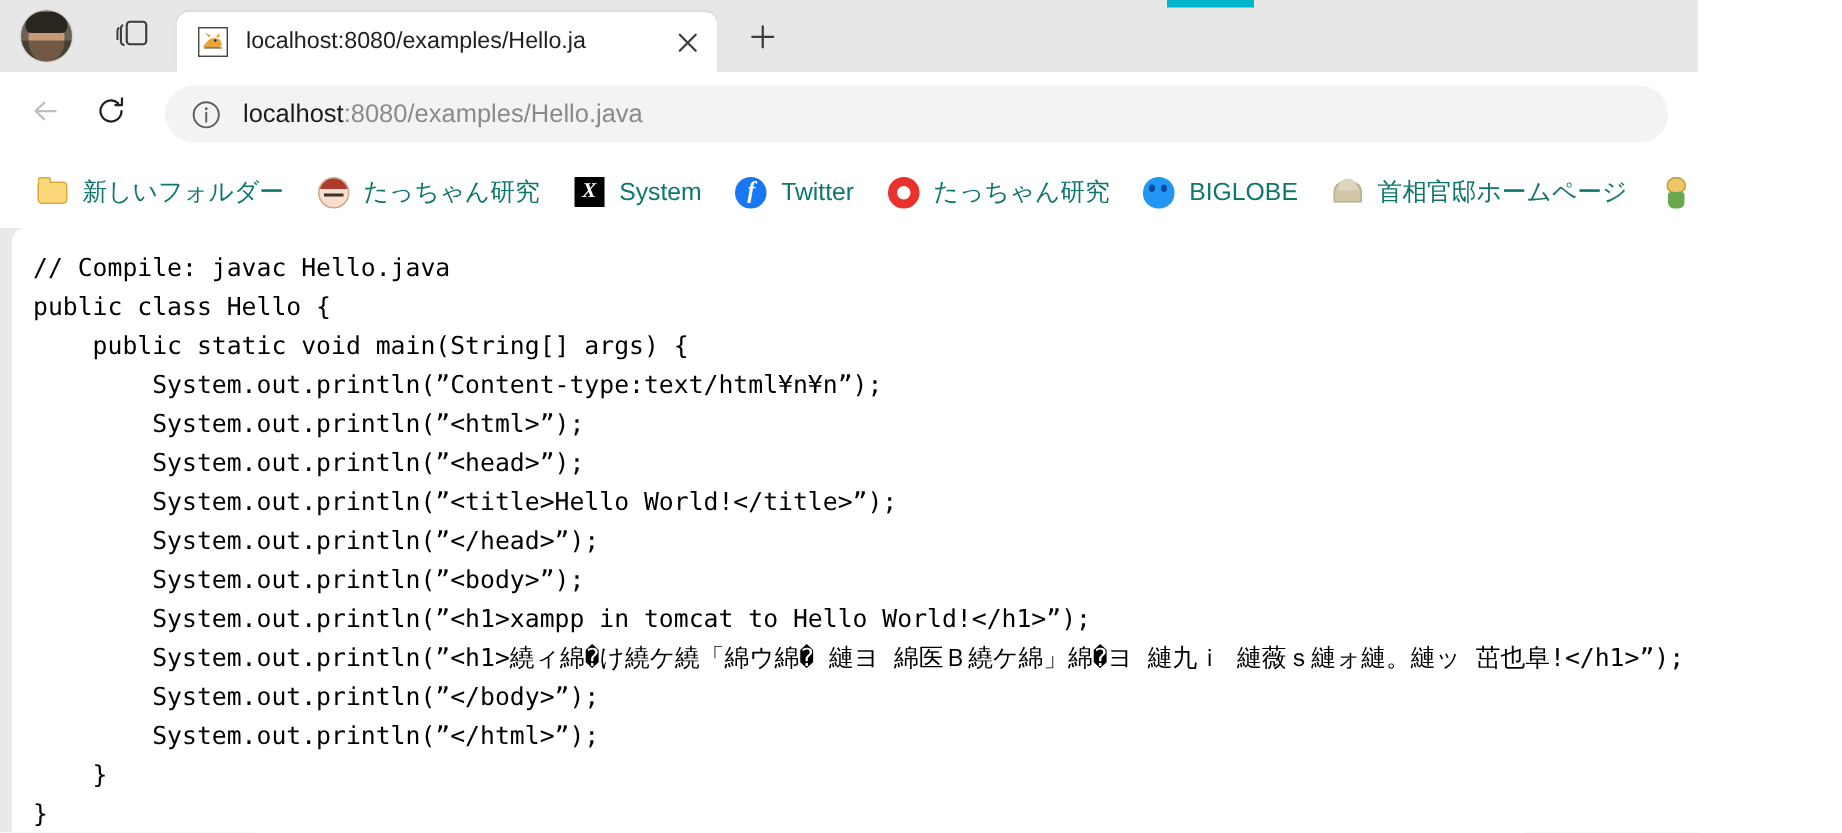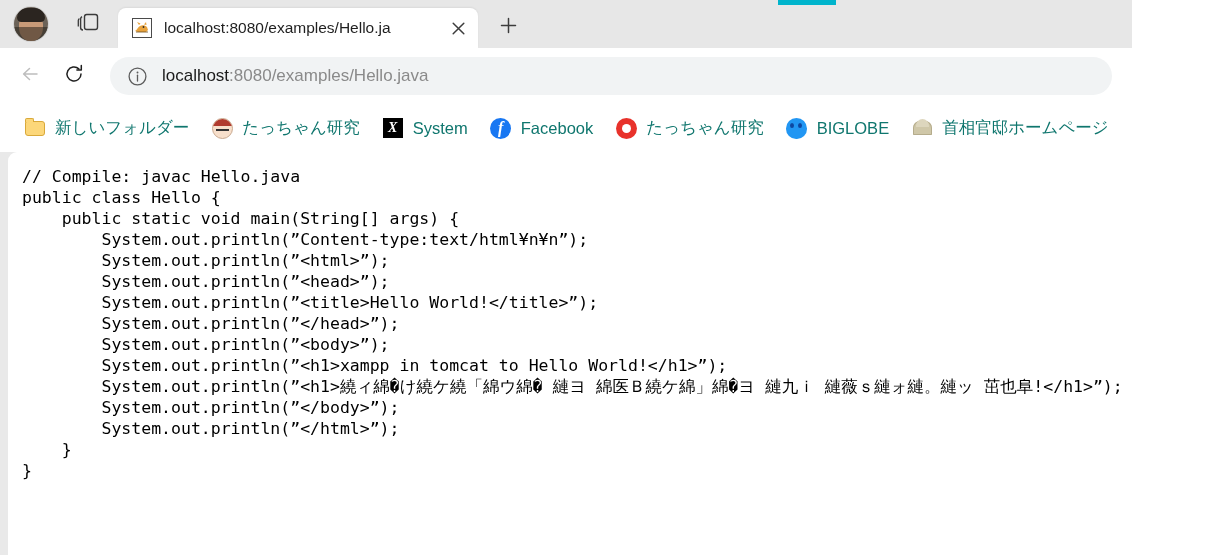--- a/index.html
+++ b/index.html
@@ -337,21 +337,21 @@
     height: 403px;
     background: #ffffff;
     border-top-left-radius: 9px;
     overflow: hidden;
   }
   pre.code {
     margin: 0;
     padding: 14px 0 0 14px;
     font-family: "DejaVu Sans Mono", "Liberation Mono", monospace;
     font-size: 16.5px;
-    line-height: 21px;
+    line-height: 26px;
     color: #000000;
     white-space: pre;
     letter-spacing: 0px;
   }
 </style>
 </head>
 <body>
 
 <div id="browser">
 
@@ -456,21 +456,21 @@
       <span class="bm-ico">
           <i class="ico-x">X</i>
         </span>
       <span class="bm-label">System</span>
     </div>
 
     <div class="bm">
       <span class="bm-ico">
           <i class="ico-fb">f</i>
         </span>
-      <span class="bm-label">Facebook</span>
+      <span class="bm-label">Twitter</span>
     </div>
 
     <div class="bm">
       <span class="bm-ico">
           <i class="ico-tacchan2"></i>
         </span>
       <span class="bm-label">たっちゃん研究</span>
     </div>
 
     <div class="bm">

